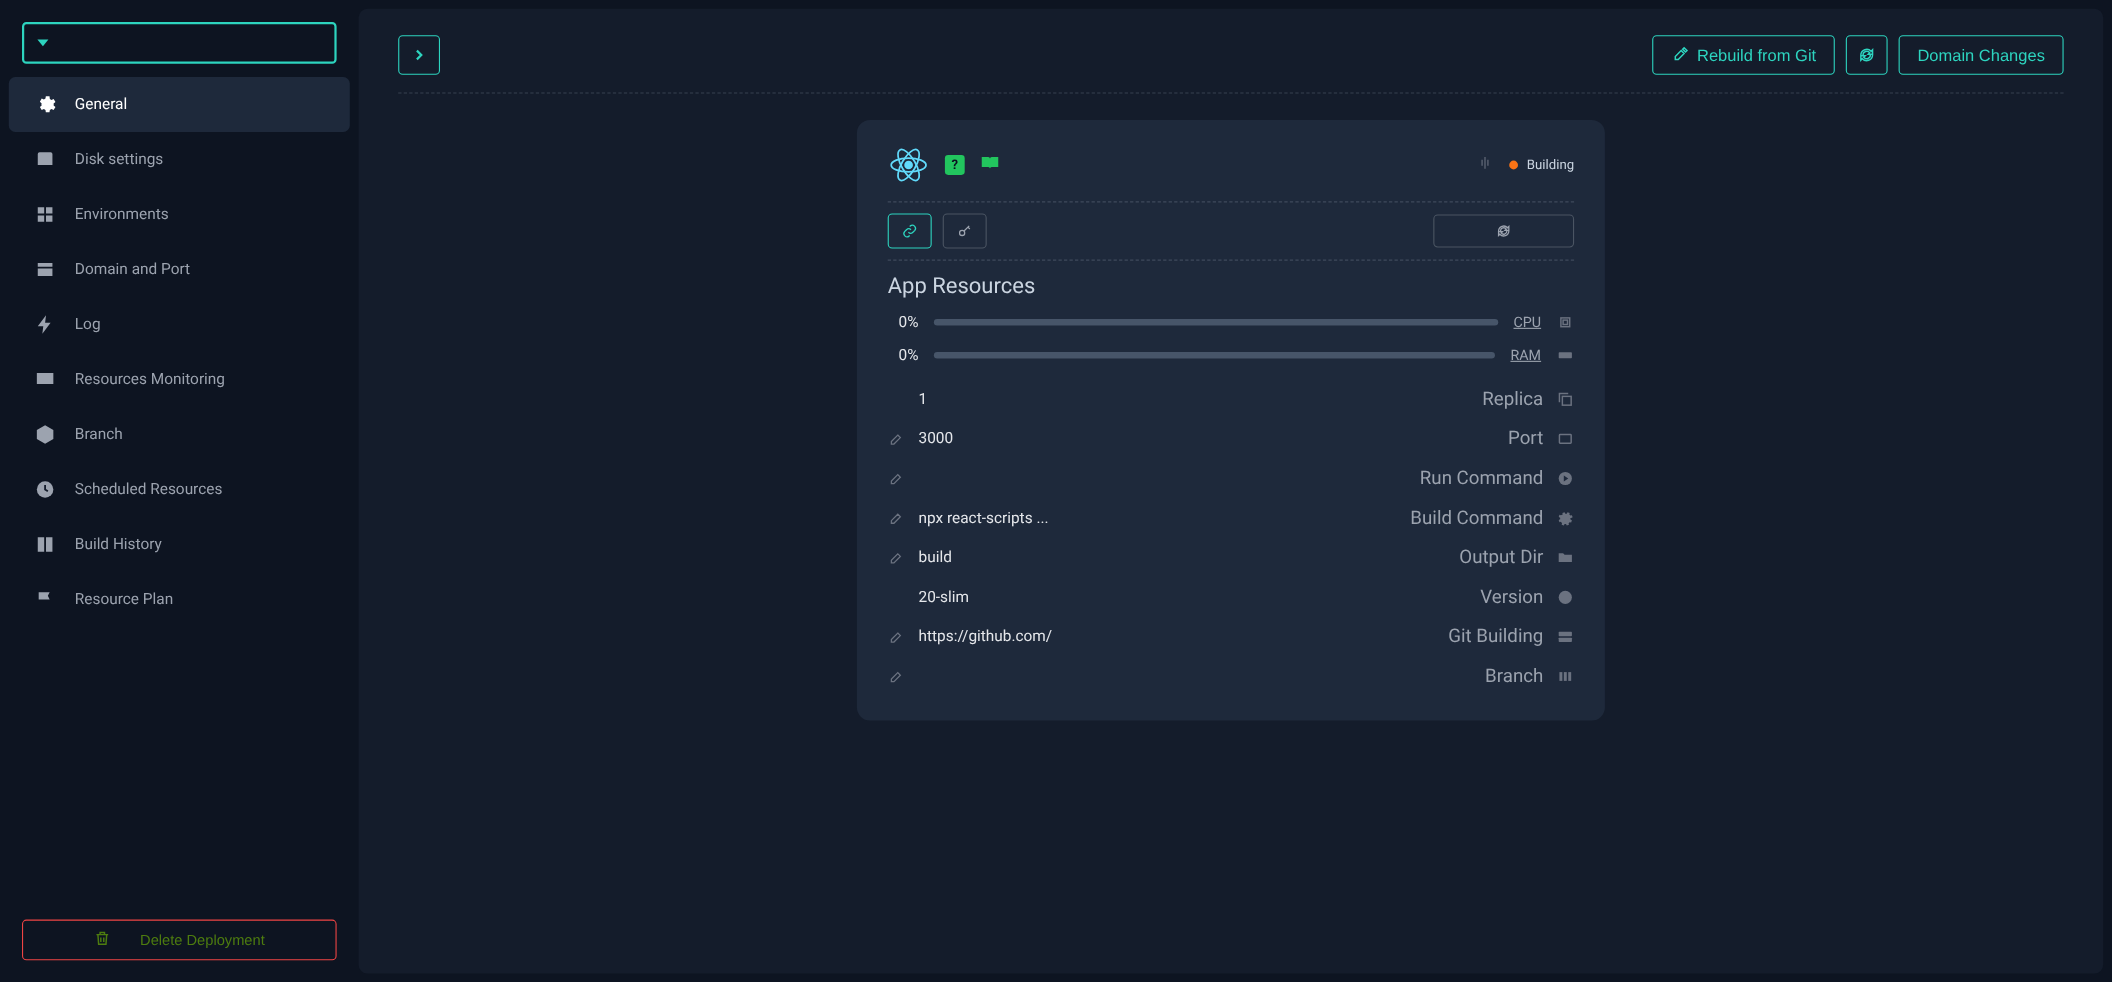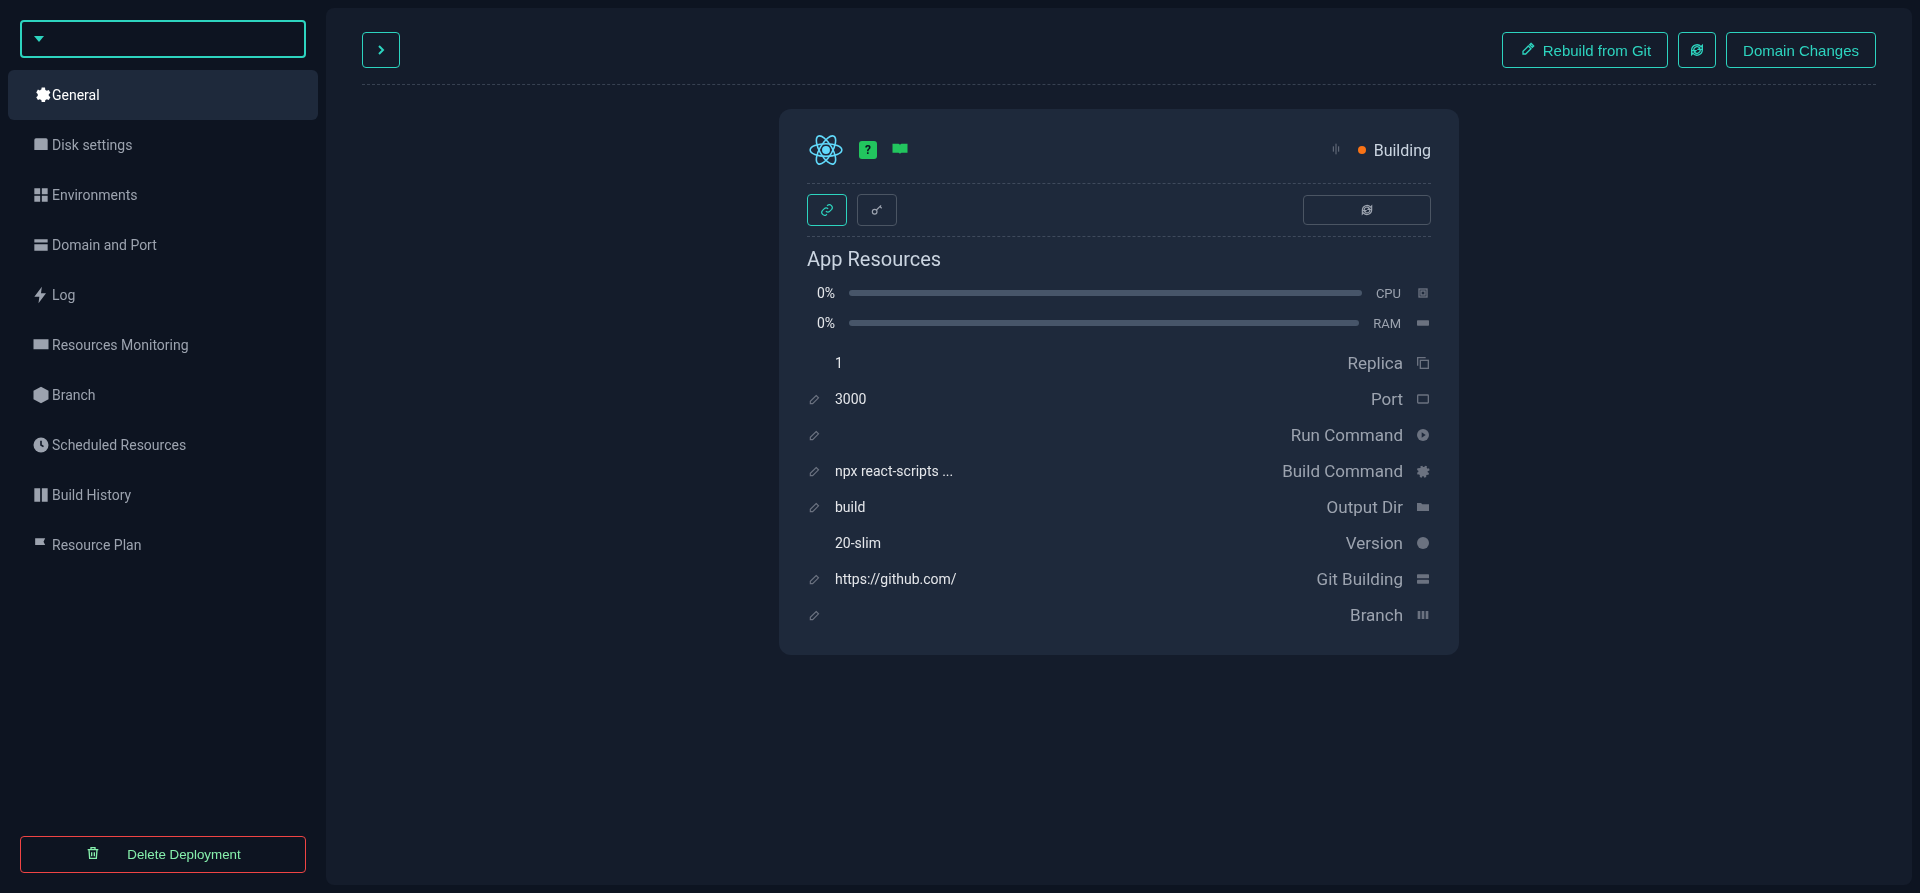--- a/index.html
+++ b/index.html
@@ -33,36 +33,36 @@
   cursor: pointer;
 }
 .chev-down {
   width: 0; height: 0;
   border-left: 5px solid transparent;
   border-right: 5px solid transparent;
   border-top: 6px solid #2dd4bf;
 }
 .nav { display: flex; flex-direction: column; }
 .nav-item {
-  display: flex; align-items: center; 
+  display: flex; align-items: center; gap: 16px;
   padding: 14px 22px;
   cursor: pointer;
   color: #9ca3af;
   border-radius: 6px;
 }
 .nav-item.active { background: #1e293b; color: #fff; }
 .nav-icon { width: 22px; height: 22px; display: flex; align-items: center; justify-content: center; flex-shrink: 0; }
 .nav-icon svg { width: 20px; height: 20px; }
 .nav-item.active .nav-icon { color: #fff; }
 
 .sidebar-bottom { margin-top: auto; padding: 0 12px 12px; }
 .delete-btn {
   width: 100%;
   border: 1px solid #ef4444;
-  color: #86efac;
+  color: #4d7c0f;
   background: transparent;
   border-radius: 4px;
   padding: 8px 12px;
   display: flex; align-items: center; justify-content: center; gap: 26px;
   cursor: pointer;
   text-align: right;
 }
 .delete-btn svg { width: 16px; height: 16px; }
 
 
@@ -106,21 +106,21 @@
 .card-header { display: flex; align-items: center; gap: 14px; margin-bottom: 14px; }
 .react-logo { width: 38px; height: 38px; }
 .badge-sq {
   width: 18px; height: 18px; border-radius: 3px;
   display: flex; align-items: center; justify-content: center;
   font-size: 12px; font-weight: bold;
 }
 .badge-help { background: #22c55e; color: #0b1020; }
 .badge-book { color: #22c55e; }
 .card-header-spacer { flex: 1; }
-.status-wrap { display: flex; align-items: center; gap: 8px; font-size: 16px; color: #cbd5e1; }
+.status-wrap { display: flex; align-items: center; gap: 8px; font-size: 12px; color: #cbd5e1; }
 .status-dot { width: 8px; height: 8px; border-radius: 50%; background: #f97316; display: inline-block; }
 .network-icon svg { width: 16px; height: 16px; color: #6b7280; }
 
 .card-sep { border: none; border-top: 1px dashed #3f4a5c; margin: 10px 0; }
 
 .action-row { display: flex; align-items: center; gap: 10px; }
 .small-icon-btn {
   border: 1px solid #2dd4bf;
   background: transparent;
   color: #2dd4bf;
@@ -142,21 +142,21 @@
   cursor: pointer;
 }
 .wide-btn svg { width: 14px; height: 14px; }
 
 .section-title { color: #cbd5e1; font-size: 20px; margin-bottom: 14px; }
 
 .res-row { display: flex; align-items: center; gap: 14px; margin-bottom: 14px; }
 .res-val { width: 28px; text-align: right; color: #e5e7eb; }
 .res-bar { flex: 1; height: 6px; background: #475569; border-radius: 3px; overflow: hidden; }
 .res-bar-fill { height: 100%; background: #2dd4bf; width: 0%; }
-.res-label { color: #9ca3af; font-size: 13px; margin-left: auto; }
+.res-label { color: #9ca3af; font-size: 13px; margin-left: auto; text-decoration: underline; }
 .res-icon { color: #6b7280; display: flex; }
 .res-icon svg { width: 16px; height: 16px; }
 
 .kv-row { display: flex; align-items: center; gap: 12px; padding: 8px 0; font-size: 14px; }
 .kv-edit { width: 16px; height: 16px; color: #6b7280; cursor: pointer; display: flex; align-items: center; justify-content: center; }
 .kv-edit svg { width: 14px; height: 14px; }
 .kv-value { color: #e5e7eb; }
 .kv-spacer { flex: 1; }
 .kv-label { color: #9ca3af; font-size: 17px; }
 .kv-icon { color: #6b7280; display: flex; }

